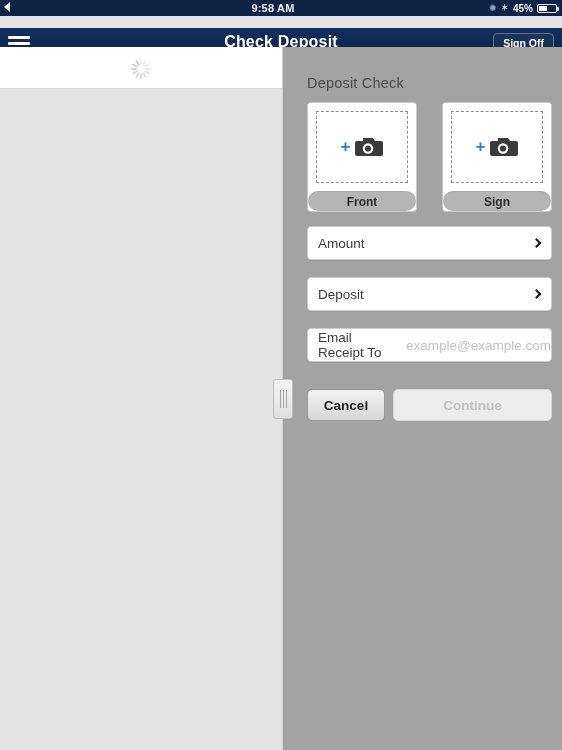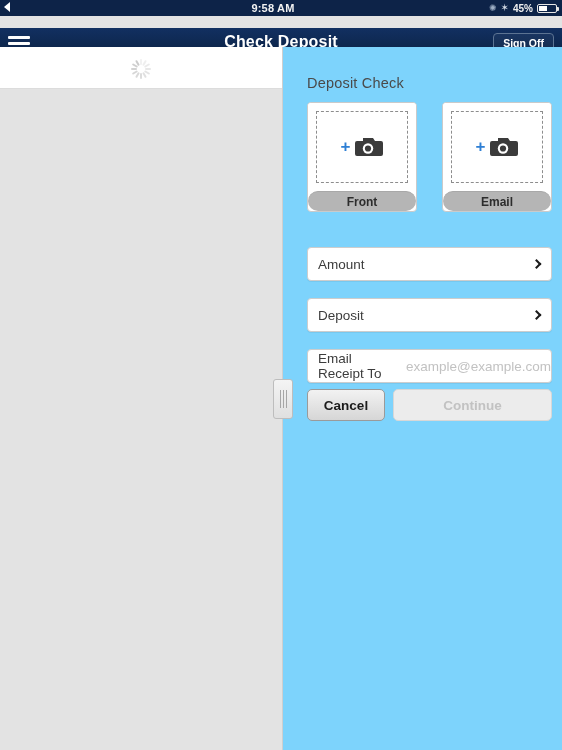--- a/index.html
+++ b/index.html
@@ -94,21 +94,21 @@
   .spinner i {
     position: absolute; left: 9px; top: 0;
     width: 2px; height: 6px; border-radius: 1px;
     background: #c8c8c8;
     transform-origin: 1px 10px;
   }
 
   
   .right-pane {
     position: absolute; top: 47px; left: 282px; width: 280px; height: 703px;
-    background: #7dd3fc;
+    background: #a3a3a3;
     border-left: 1px solid #cfcfcf;
   }
   .section-title {
     position: absolute; left: 24px; top: 28px;
     font-size: 14.5px; color: #4a4a4a; letter-spacing: .2px;
   }
 
   
   .capture-card {
     position: absolute; top: 55px; width: 110px;
@@ -142,21 +142,21 @@
     display: flex; align-items: center; justify-content: center;
     font-size: 12px; font-weight: bold; color: #2d2d2d; border-radius: 10px;
   }
 
   
   .field {
     position: absolute; left: 24px; width: 245px; height: 34px;
     background: #ffffff;
     border: 1px solid #cdcdcd; border-radius: 4px;
     box-shadow: 0 1px 0 rgba(0,0,0,0.05);
-    display: flex; align-items: center; margin-top: 21px;
+    display: flex; align-items: center;
   }
   .field-label {
     margin-left: 10px; font-size: 13.5px; color: #3c3c3c;
   }
   .field-placeholder {
     margin-left: 12px; font-size: 13.5px; color: #c2c2c2;
   }
   .chevron {
     position: absolute; right: 11px; top: 50%;
     width: 7px; height: 7px;
@@ -269,21 +269,21 @@
         <div class="dashed-frame"></div>
         <div class="cam-wrap">
           <span class="plus-icon">+</span>
           <svg class="cam-icon" width="30" height="22" viewBox="0 0 30 22">
             <path d="M10 2 h10 l2 3 h6 a2 2 0 0 1 2 2 v11 a2 2 0 0 1 -2 2 h-24 a2 2 0 0 1 -2 -2 v-11 a2 2 0 0 1 2 -2 h6 z" fill="#3b3b3b"></path>
             <circle cx="15" cy="12.5" r="5.2" fill="#ffffff"></circle>
             <circle cx="15" cy="12.5" r="3.1" fill="#3b3b3b"></circle>
           </svg>
         </div>
       </div>
-      <div class="capture-label">Email</div>
+      <div class="capture-label">Sign</div>
     </div>
 
     <div class="field f-amount">
       <span class="field-label">Amount</span>
       <span class="chevron"></span>
     </div>
 
     <div class="field f-account">
       <span class="field-label">Deposit</span>
       <span class="chevron"></span>

